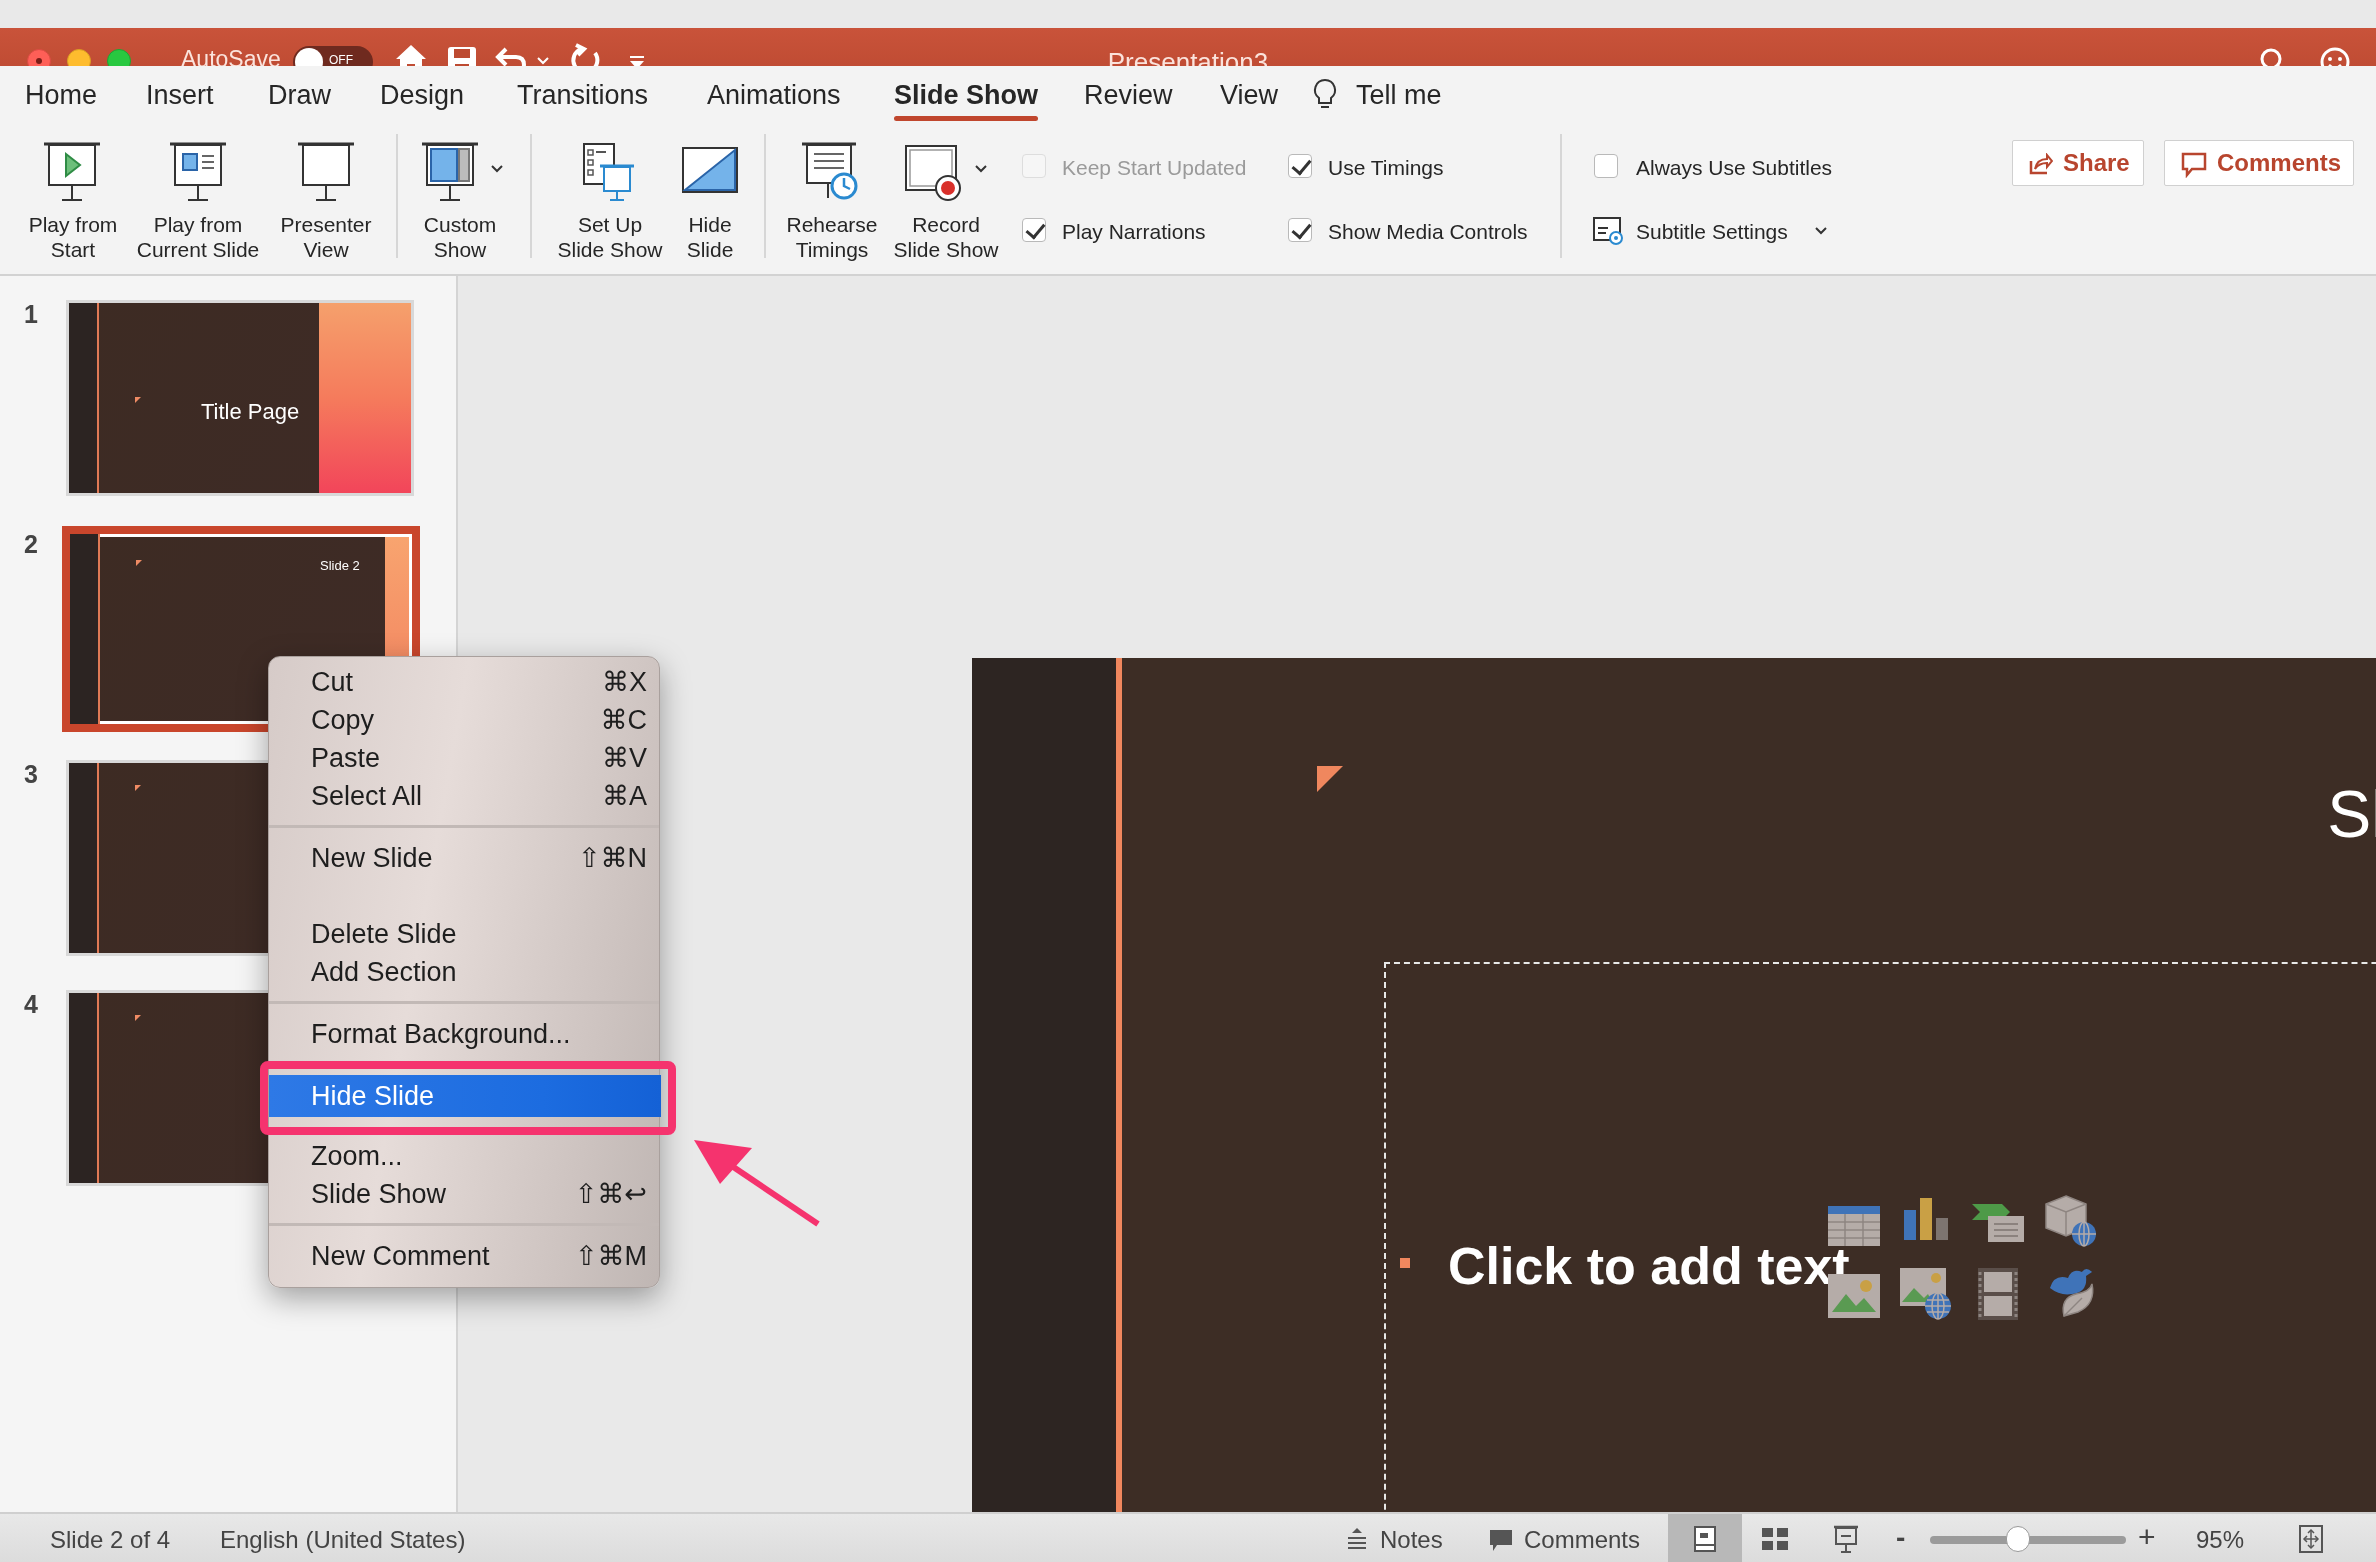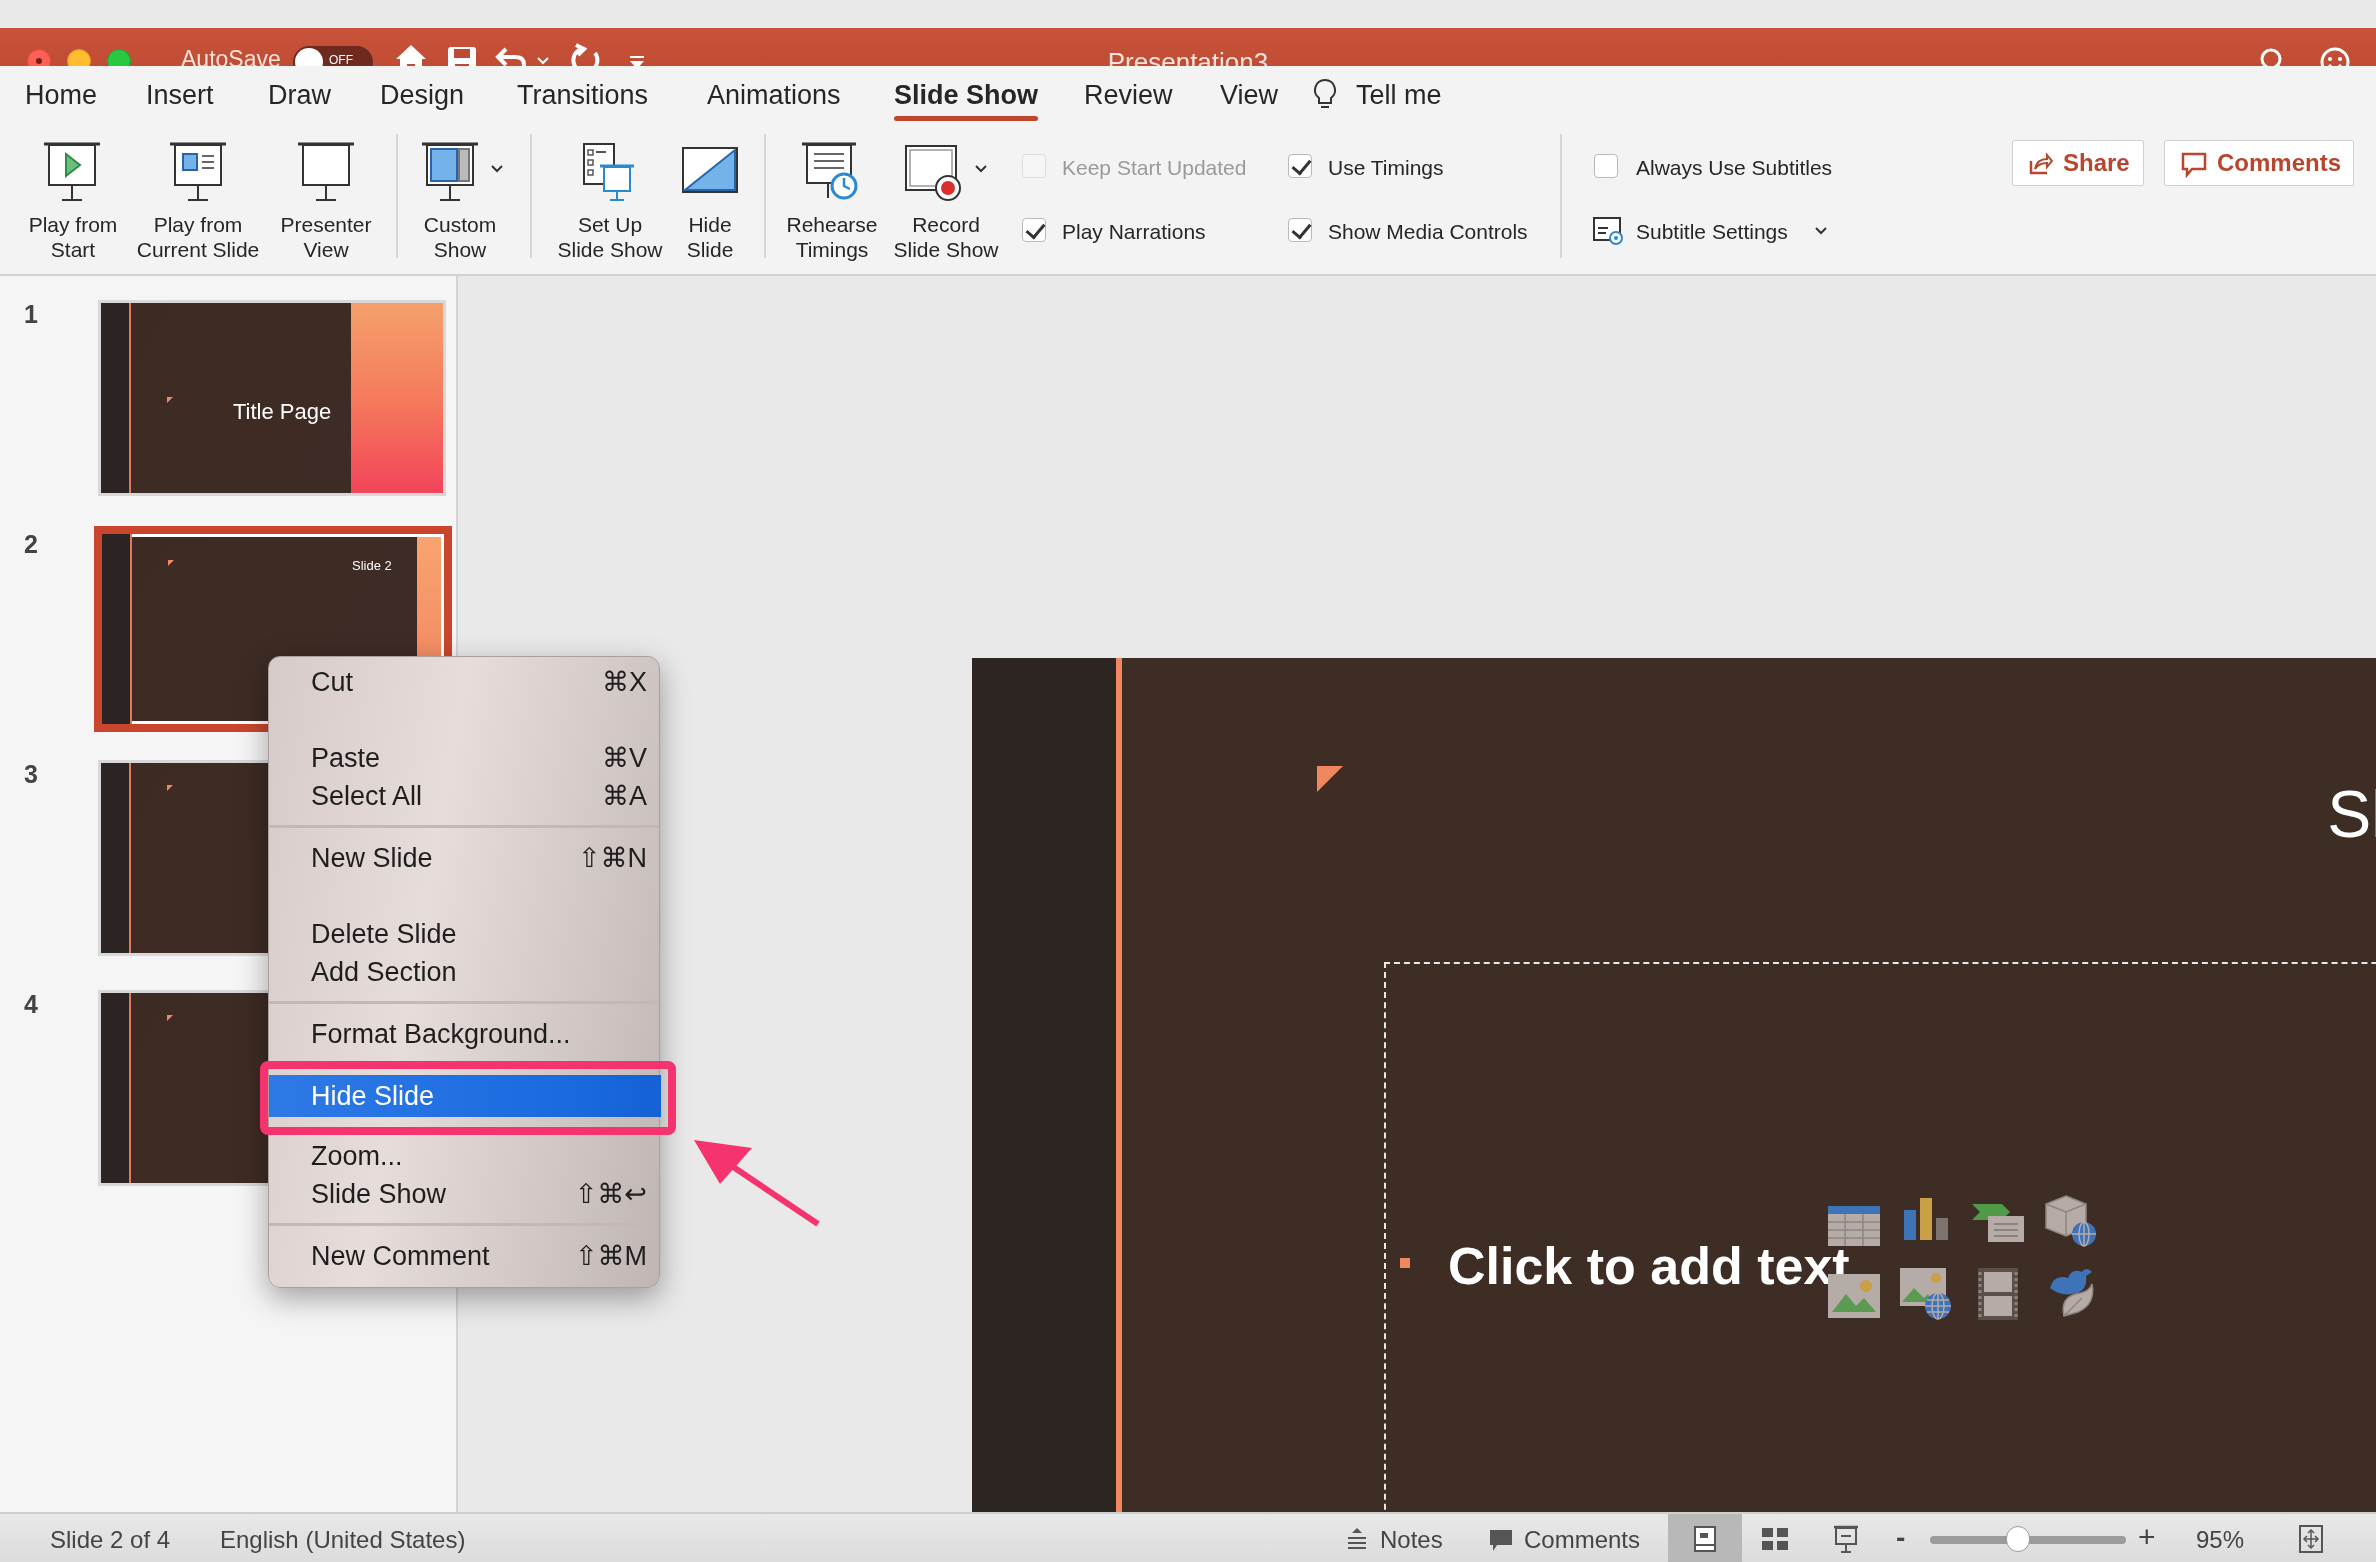--- a/index.html
+++ b/index.html
@@ -33,21 +33,21 @@
   .chk { position: absolute; width: 24px; height: 24px; border: 1px solid #b9b9b9; border-radius: 4px; background: #fff; }
   .chk.checked::after { content: ""; position: absolute; left: 7px; top: 1px; width: 8px; height: 15px; border: solid #333; border-width: 0 3px 3px 0; transform: rotate(40deg); }
   .chk.disabled { border-color: #ddd; background: #f6f6f6; }
   .chk-lbl { position: absolute; font-size: 21px; color: #262626; }
   .chk-lbl.disabled { color: #9a9a9a; }
   .btn-outline { position: absolute; top: 74px; height: 46px; background: #fff; border: 1px solid #d0d0d0; border-radius: 2px; color: #b8452e; font-weight: bold; font-size: 24px; line-height: 44px; }
 
   
   #thumbs-panel { position: absolute; left: 0; top: 276px; width: 458px; height: 1236px; background: #f5f5f5; border-right: 2px solid #d4d4d4; }
   .thumb-num { position: absolute; left: 24px; font-size: 25px; font-weight: bold; color: #444; }
-  .thumb { position: absolute; left: 66px; width: 348px; height: 196px; background: linear-gradient(120deg, #3d2b23, #3e2b26); border: 3px solid #d8d8d8; overflow: hidden; margin-left: 32px; }
+  .thumb { position: absolute; left: 66px; width: 348px; height: 196px; background: linear-gradient(120deg, #3d2b23, #3e2b26); border: 3px solid #d8d8d8; overflow: hidden; }
   .thumb .left-band { position: absolute; left: 0; top: 0; width: 28px; height: 100%; background: #2c2422; }
   .thumb .orange-line { position: absolute; left: 28px; top: 0; width: 2px; height: 100%; background: #e07a56; }
   .thumb .tri { position: absolute; left: 66px; top: 94px; width: 0; height: 0; border-top: 6px solid #ef8b64; border-right: 6px solid transparent; }
   .thumb-selected { border: 8px solid #c9462c; outline: 3px solid #fff; outline-offset: -11px; }
 
   
   #editor { position: absolute; left: 460px; top: 276px; width: 1916px; height: 1236px; background: #e9e9e9; }
   #slide { position: absolute; left: 512px; top: 382px; width: 1813px; height: 1020px; background: #3d2d25; overflow: hidden; }
   #slide-leftband { position: absolute; left: 0; top: 0; width: 144px; height: 100%; background: #2d2522; }
   #slide-orangeline { position: absolute; left: 144px; top: 0; width: 6px; height: 100%; background: #f0875e; }
@@ -389,20 +389,24 @@
         <path d="M22 52 L40 34" stroke="#8e8581" stroke-width="1.5"></path>
     </svg>
   </div>
 </div>
 
 <div id="ctx-menu">
   <div class="ctx-item" style="top:6px">
     <span class="lbl">Cut</span>
     <span class="sc">⌘X</span>
   </div>
+  <div class="ctx-item" style="top:44px">
+    <span class="lbl">Copy</span>
+    <span class="sc">⌘C</span>
+  </div>
   <div class="ctx-item" style="top:82px">
     <span class="lbl">Paste</span>
     <span class="sc">⌘V</span>
   </div>
   <div class="ctx-item" style="top:120px">
     <span class="lbl">Select All</span>
     <span class="sc">⌘A</span>
   </div>
   <div class="ctx-sep" style="top:168px"></div>
   <div class="ctx-item" style="top:182px">

